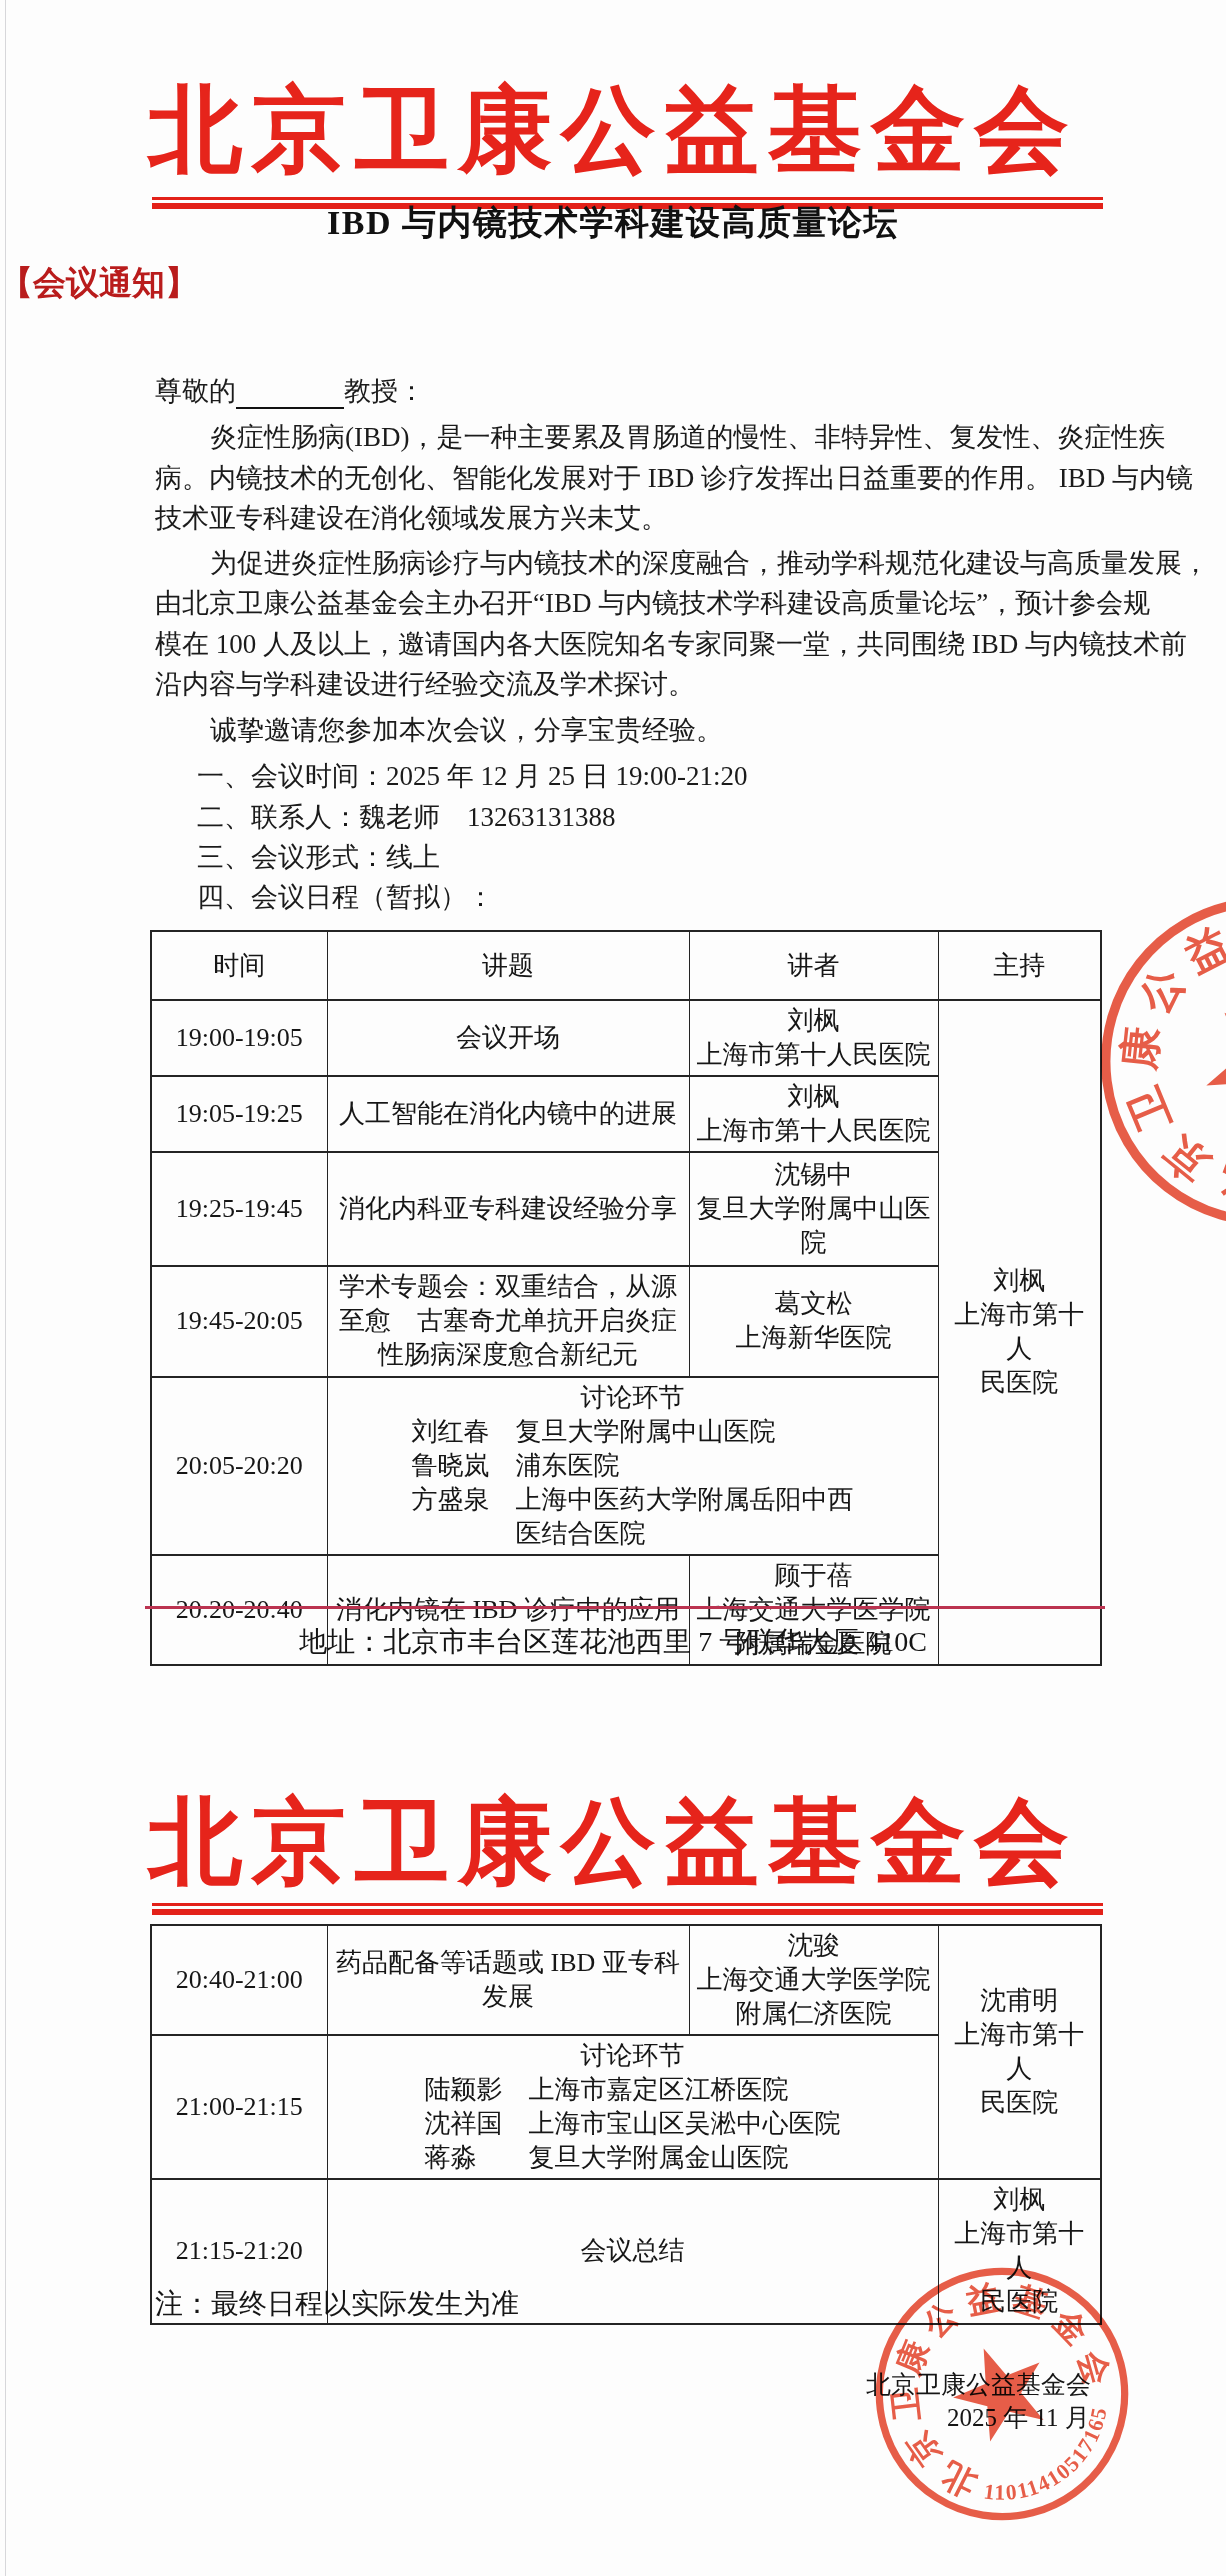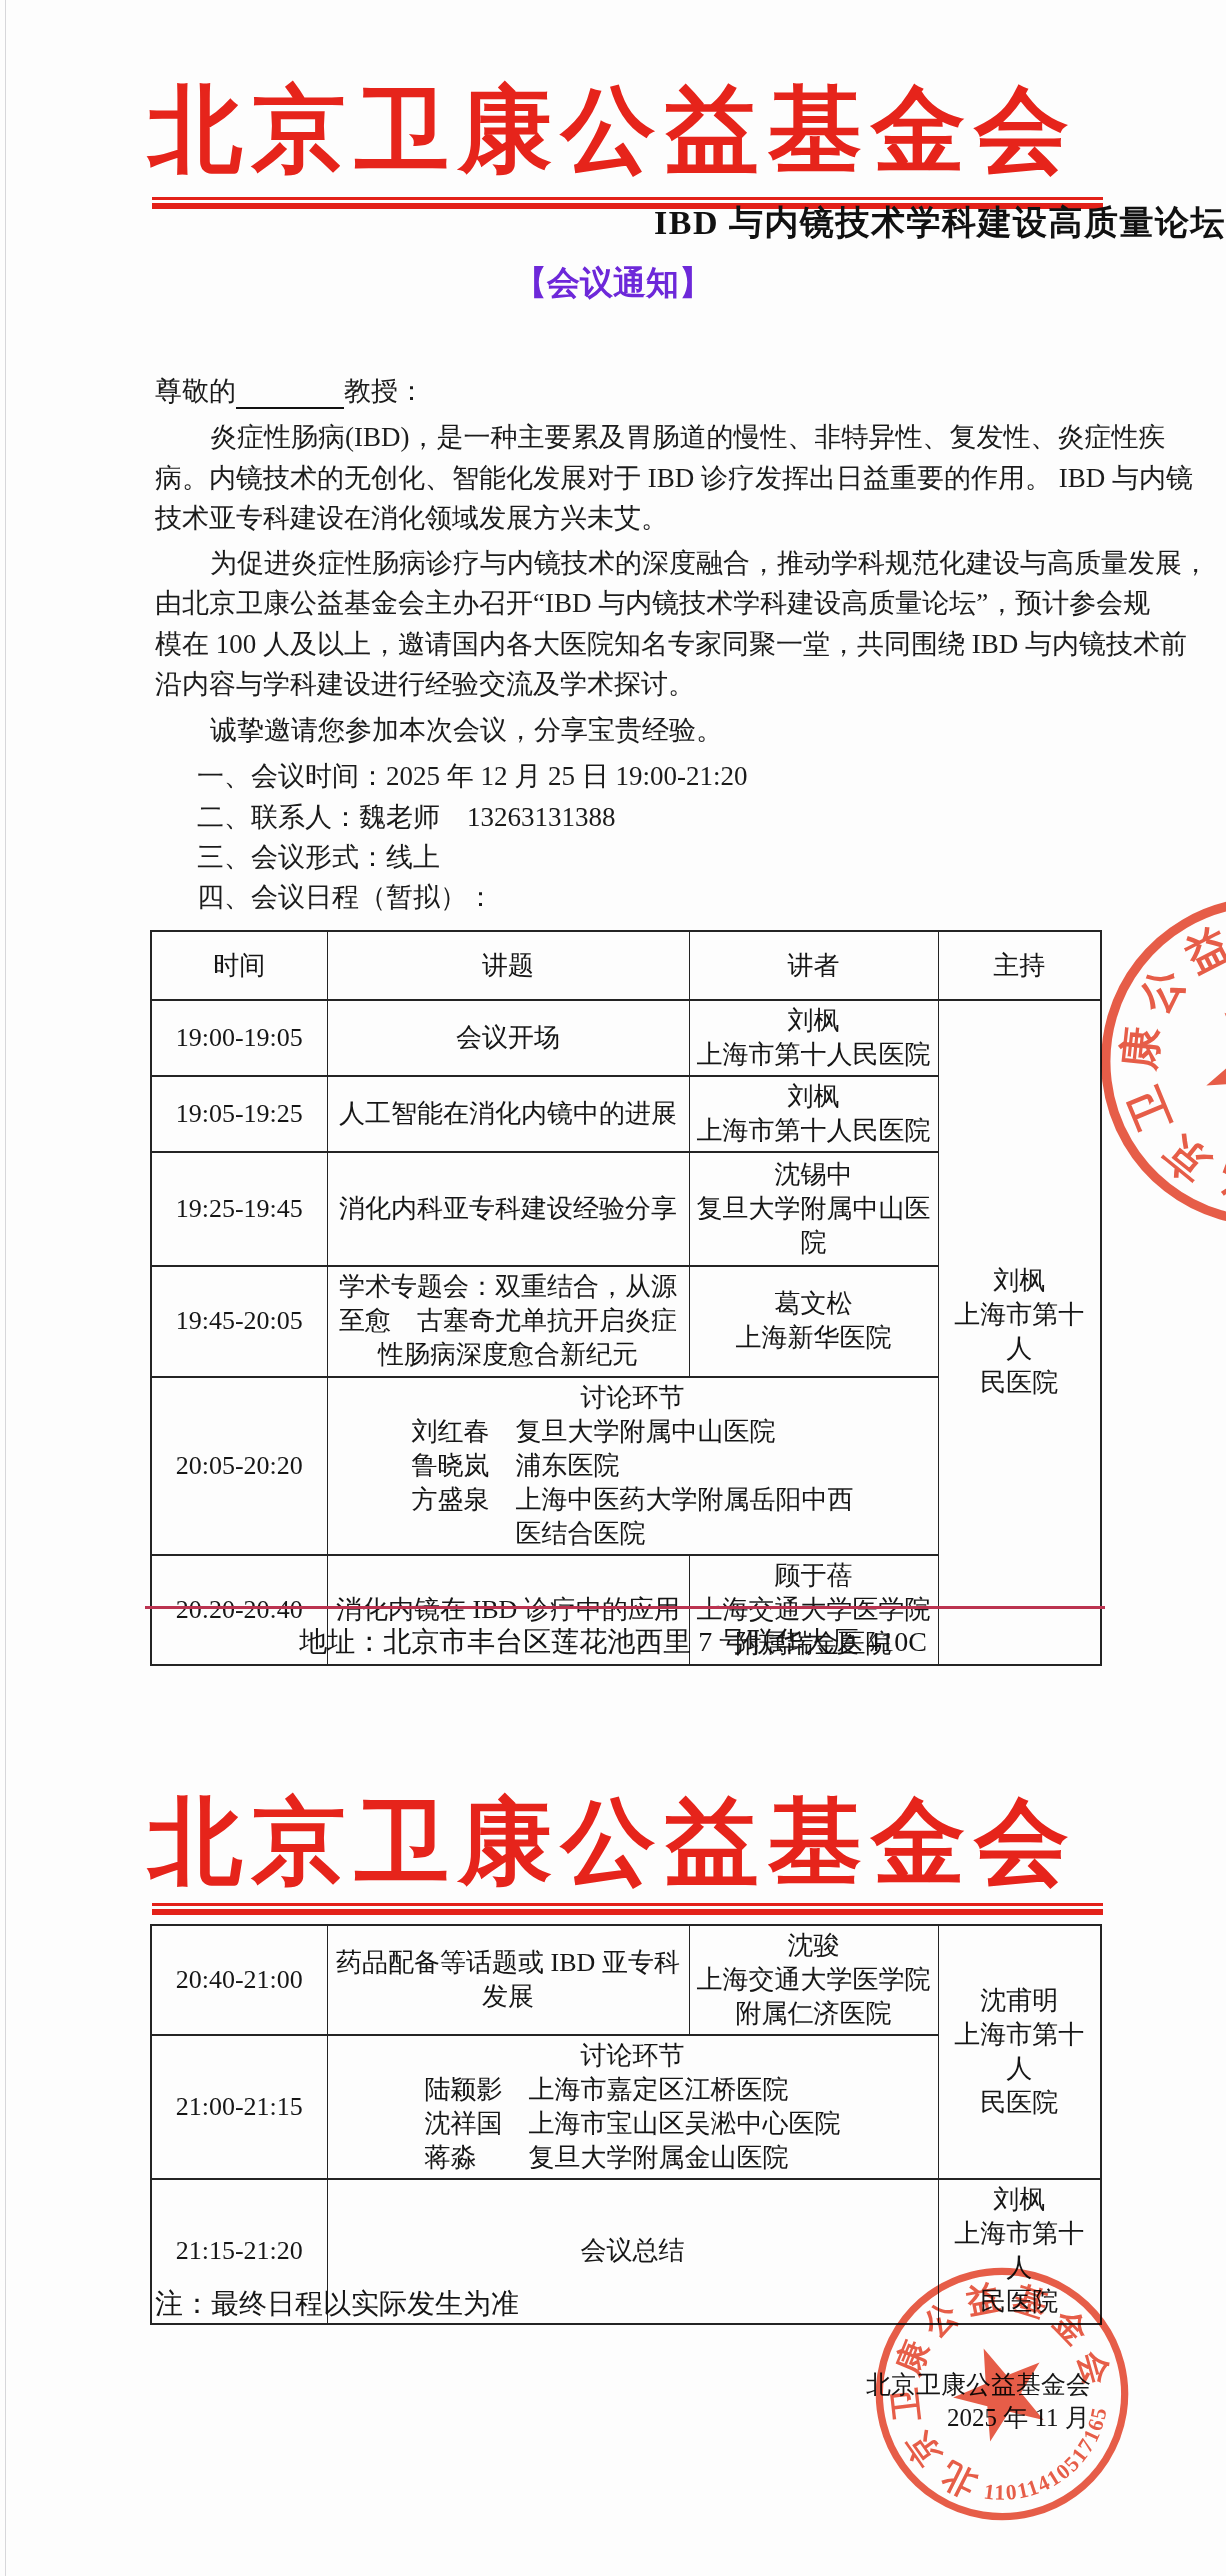--- a/index.html
+++ b/index.html
@@ -4,22 +4,22 @@
 <style>
   html,body{margin:0;padding:0;}
   body{width:1226px;height:3466px;background:#ffffff;font-family:"Liberation Serif","DejaVu Serif",serif;color:#1a1a1a;}
   .page{position:relative;width:1226px;height:3466px;overflow:hidden;background:#fdfdfd;}
   .edge-line{position:absolute;left:4.6px;top:0;width:1.5px;height:100%;background:#c3c3c8;opacity:.65;}
   .org-title{position:absolute;left:0;width:100%;text-align:center;font-size:94px;line-height:109px;font-weight:bold;color:#e6241b;letter-spacing:9.3px;white-space:nowrap;}
   .red-rule{position:absolute;left:152px;width:951px;}
   .red-rule .thin{height:2.6px;background:#e32119;}
   .red-rule .gap{height:3.1px;}
   .red-rule .thick{height:6.7px;background:#e32119;}
-  .forum-title{position:absolute;left:0;width:100%;text-align:right;font-size:34px;line-height:47px;font-weight:bold;letter-spacing:1.5px;color:#111;}
-  .notice-title{position:absolute;left:0;width:100%;text-align:center;font-size:33px;line-height:44px;font-weight:bold;color:#6d28d9;}
+  .forum-title{position:absolute;left:0;width:100%;text-align:center;font-size:34px;line-height:47px;font-weight:bold;letter-spacing:1.5px;color:#111;}
+  .notice-title{position:absolute;left:0;width:100%;text-align:left;font-size:33px;line-height:44px;font-weight:bold;color:#b91c1c;}
   .bline{position:absolute;font-size:27px;line-height:32px;white-space:nowrap;color:#1b1b1b;text-align:center;}
   .blank{display:inline-block;border-bottom:2.6px solid #111;white-space:pre;}
   .sched{border-collapse:collapse;table-layout:fixed;position:absolute;border:2.1px solid #242424;background:transparent;}
   .sched th,.sched td{border:1.5px solid #242424;border-top-width:2.6px;border-bottom-width:2.6px;font-size:26px;line-height:34px;color:#161616;font-weight:normal;vertical-align:middle;text-align:center;padding:3.1px 4.1px;}
   .cell-left{text-align:left;padding-left:13.4px;padding-right:6.2px;margin-left:16px;}
   .pre{white-space:pre-line;}
   .prew{white-space:pre-wrap;}
   .disc-names{display:inline-block;text-align:left;white-space:pre-wrap;}
   .footer-rule{position:absolute;left:145px;width:960px;height:2.6px;background:#bb3350;}
   .addr{position:absolute;left:0;width:100%;text-align:center;font-size:28px;line-height:30px;color:#151515;}

